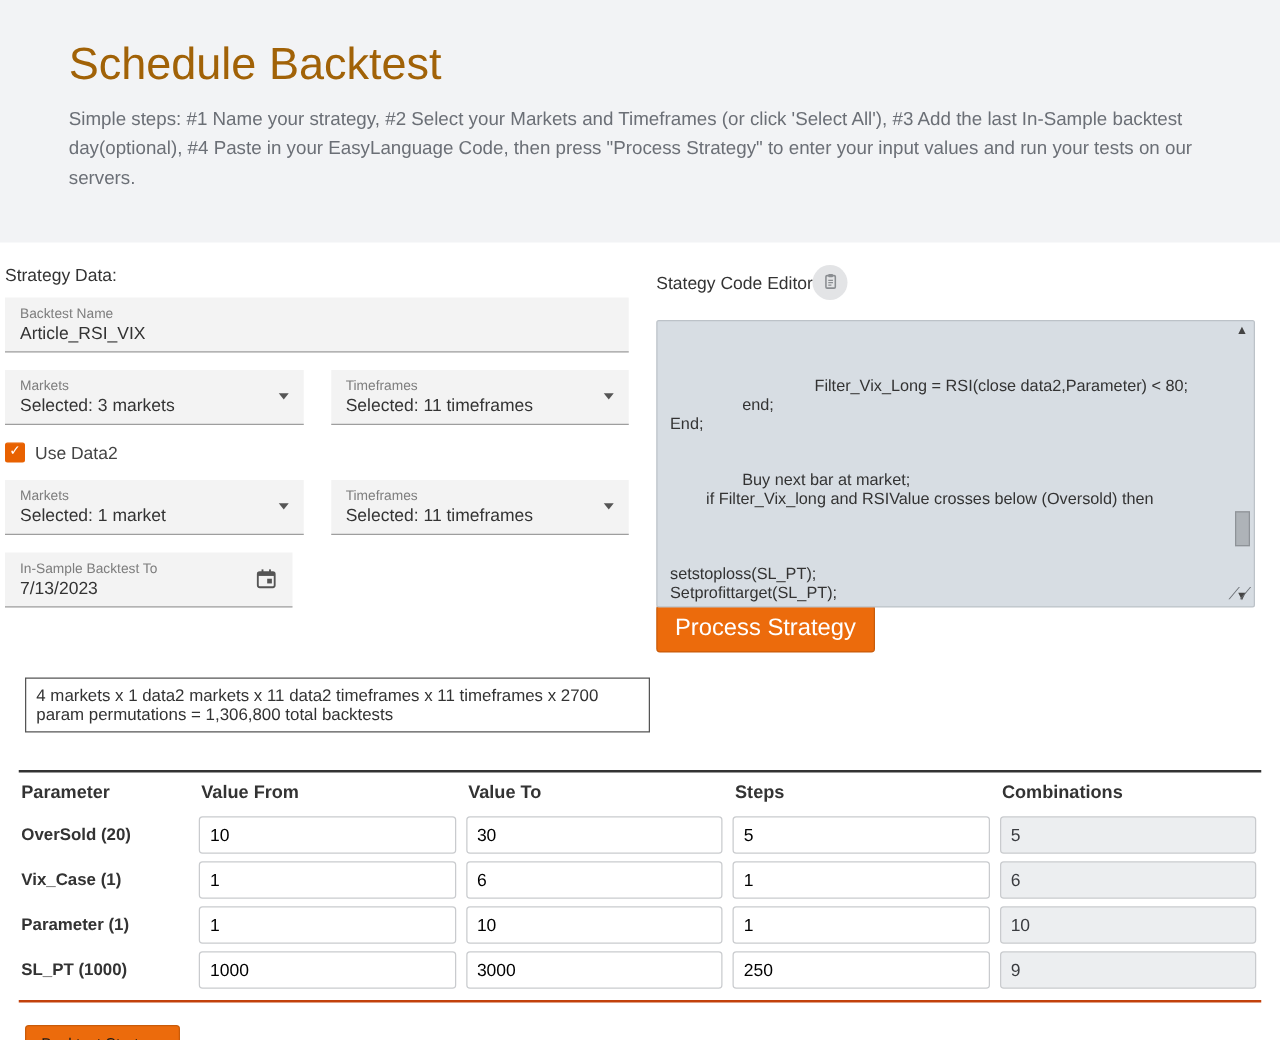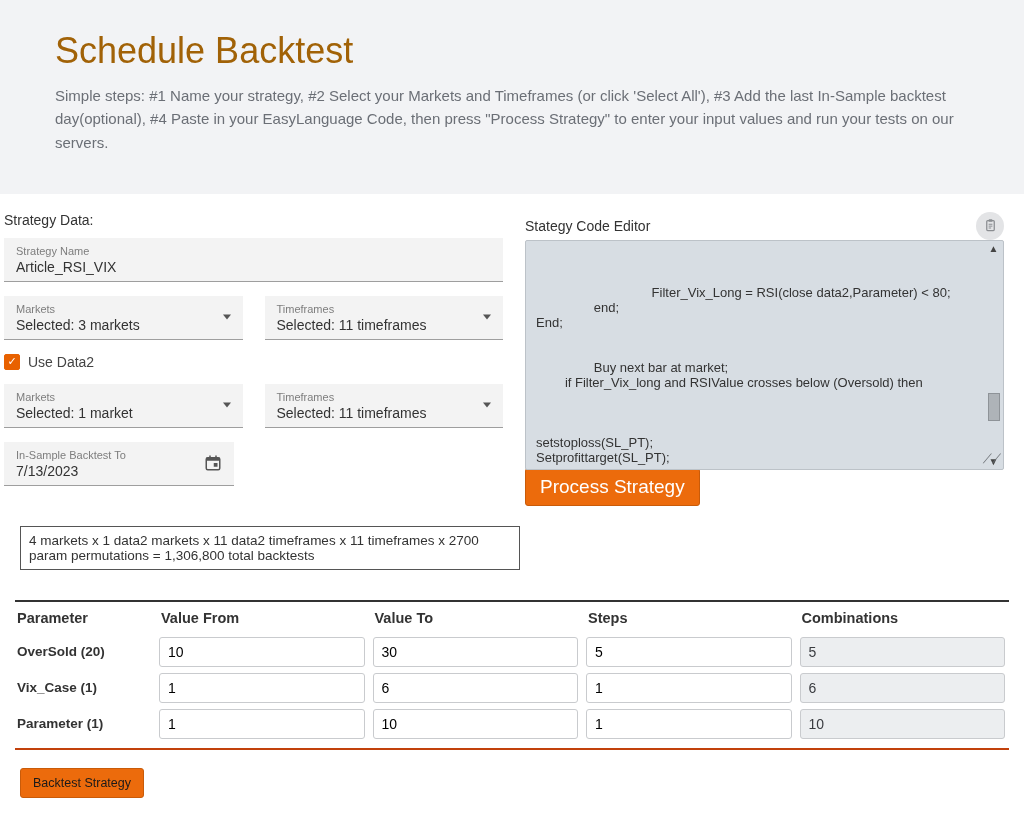--- a/index.html
+++ b/index.html
@@ -42,21 +42,21 @@
     display: inline-flex; align-items: center; justify-content: center; color: #fff; font-size: 11px; line-height: 1;
   }
 
   .date-row { margin-top: 14px; width: 230px; }
 
   .summary-box {
     border: 1px solid #555; padding: 6px 8px; font-size: 13.5px; color: #333; margin: 20px 20px 0 20px; width: 500px;
   }
 
   
-  .editor-label-row { display: flex; align-items: center; justify-content: space-between; margin-bottom: 0; }
+  .editor-label-row { display: flex; align-items: center; margin-bottom: 16px; }
   .paste-circle {
     width: 28px; height: 28px; border-radius: 50%; background: #e3e4e6; display:flex; align-items:center; justify-content:center;
   }
 
   .editor-wrap { position: relative; }
   .code-editor {
     width: 100%; height: 230px; background: #d7dde3; border: 1px solid #bcc2c8; border-radius: 2px;
     font-family: "Segoe UI", Arial, sans-serif; font-size: 13px; color: #333; padding: 0 18px 6px 10px;
     overflow: hidden; position: relative;
   }
@@ -96,21 +96,21 @@
   <h1 class="page-title">Schedule Backtest</h1>
   <p class="page-subtitle">Simple steps: #1 Name your strategy, #2 Select your Markets and Timeframes (or click 'Select All'), #3 Add the last In-Sample backtest day(optional), #4 Paste in your EasyLanguage Code, then press "Process Strategy" to enter your input values and run your tests on our servers.</p>
 </div>
 
 <div class="columns">
 
   <div class="left-col">
     <div class="section-label">Strategy Data:</div>
 
     <div class="field-box wide">
-      <span class="field-label">Strategy Name</span>
+      <span class="field-label">Backtest Name</span>
       <span class="field-value">Article_RSI_VIX</span>
     </div>
 
     <div class="row-pair">
       <div class="field-box">
         <span class="field-label">Markets</span>
         <span class="field-value">Selected: 3 markets</span>
         <span class="caret-down"></span>
       </div>
       <div class="field-box">
@@ -228,19 +228,26 @@
           <td><input class="tbl-input" value="1" style=""></td>
           <td><input class="tbl-input readonly" readonly="" value="6" style=""></td>
         </tr>
         <tr>
           <td class="col-param">Parameter (1)</td>
           <td><input class="tbl-input" value="1" style=""></td>
           <td><input class="tbl-input" value="10" style=""></td>
           <td><input class="tbl-input" value="1" style=""></td>
           <td><input class="tbl-input readonly" readonly="" value="10" style=""></td>
         </tr>
+        <tr>
+          <td class="col-param">SL_PT (1000)</td>
+          <td><input class="tbl-input" value="1000" style=""></td>
+          <td><input class="tbl-input" value="3000" style=""></td>
+          <td><input class="tbl-input" value="250" style=""></td>
+          <td><input class="tbl-input readonly" readonly="" value="9" style=""></td>
+        </tr>
       </tbody>
   </table>
 </div>
 
 <div class="footer-btn">
   <button class="btn-orange small" style="color:#1a1a1a;">Backtest Strategy</button>
 </div>
 
 </body></html>

